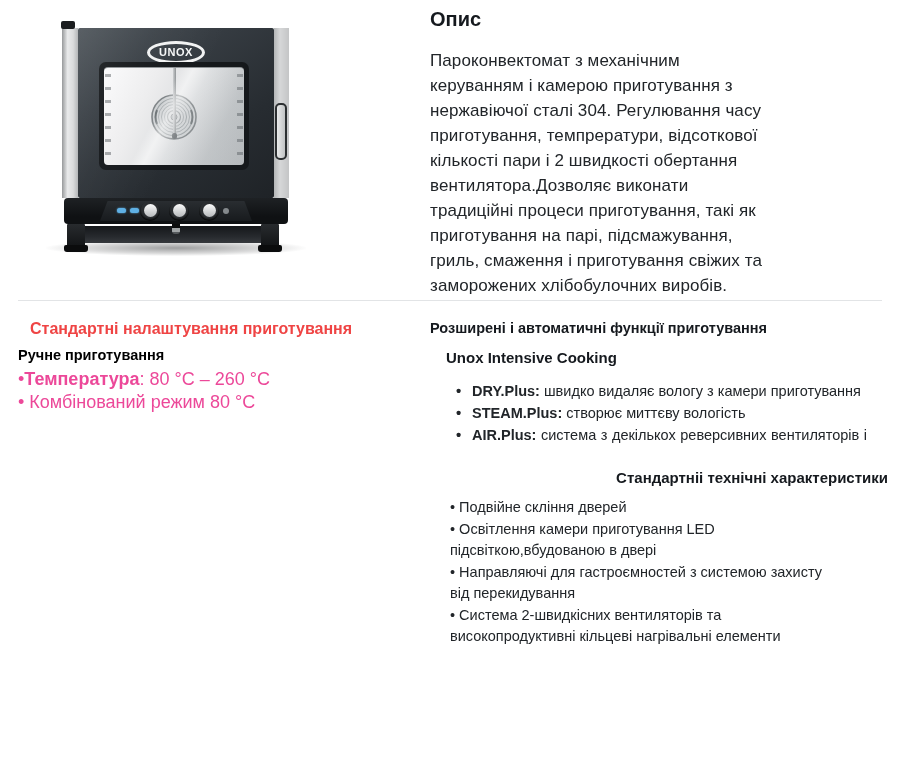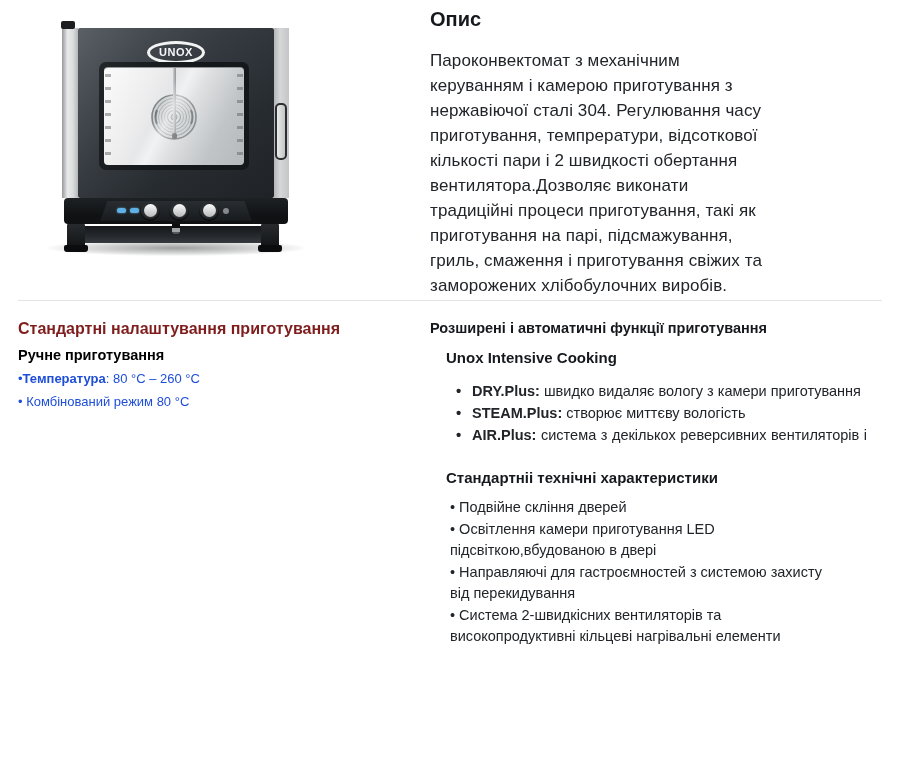--- a/index.html
+++ b/index.html
@@ -57,38 +57,38 @@
   
   .desc{left:430px;top:6px;width:470px;position:absolute;}
   .desc-title{margin:0;font-size:20px;line-height:26px;font-weight:700;color:#15191e;}
   .desc-body{margin:16px 0 0;font-size:17px;line-height:25px;letter-spacing:.1px;color:#212529;white-space:pre-line;}
 
   
   .divider{left:18px;top:300px;width:864px;height:1px;background:#e2e4e6;position:absolute;}
 
   
   .std{left:18px;top:319px;width:398px;position:absolute;}
-  .std-title{margin:0 0 7px;font-size:16px;line-height:20px;font-weight:700;color:#7f1d1d;}
+  .std-title{margin:0 12px 7px;font-size:16px;line-height:20px;font-weight:700;color:#ef4444;}
   .std-sub{margin:0 0 5px;font-size:14.5px;line-height:19px;font-weight:700;color:#000000;}
-  .std-item{margin:0 0 5px;font-size:13px;line-height:18px;color:#1d4ed8;}
+  .std-item{margin:0 0 5px;font-size:18px;line-height:18px;color:#ec4899;}
   .std-item b{font-weight:700;}
 
   
   .adv{left:430px;top:319px;width:458px;position:absolute;}
   .adv-title{margin:0;font-size:14.5px;line-height:18px;font-weight:700;color:#15191e;}
   .adv-inner{margin:11px 0 0 13px;}
   .uic-title{margin:0 0 13px 3px;font-size:15px;line-height:19px;font-weight:700;color:#15191e;}
   .features{list-style:none;margin:12px;padding:0;width:412px;}
   .features li{position:relative;padding-left:17px;font-size:14.5px;line-height:22px;color:#212529;}
   .features li::before{content:"•";position:absolute;left:1px;top:0;font-weight:700;font-size:15px;}
   .features b{font-weight:700;}
   .feat-line1{display:block;}
   .feat-line2{display:block;}
   .air .feat-line1{text-align:justify;text-align-last:justify;}
-  .tech-title{margin:22px 0 10px 3px;font-size:15px;line-height:19px;font-weight:700;color:#15191e;}
+  .tech-title{margin:22px 0 10px 3px;font-size:15px;line-height:19px;font-weight:700;color:#15191e;text-align:right;}
   .tech-item{margin:0 0 1px 7px;width:420px;font-size:14.5px;line-height:21px;color:#212529;white-space:pre-line;}
 </style>
 </head>
 <body>
 
 <div class="oven">
   <div class="oven-shadow"></div>
   <div class="backbar"></div>
   <div class="leg leg-left">
       <div class="foot"></div>

